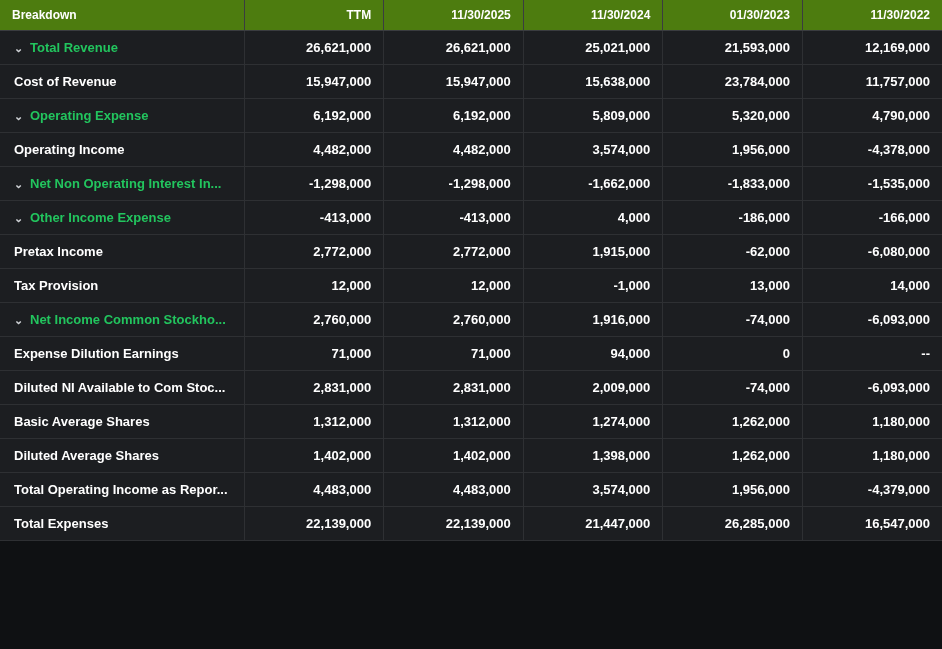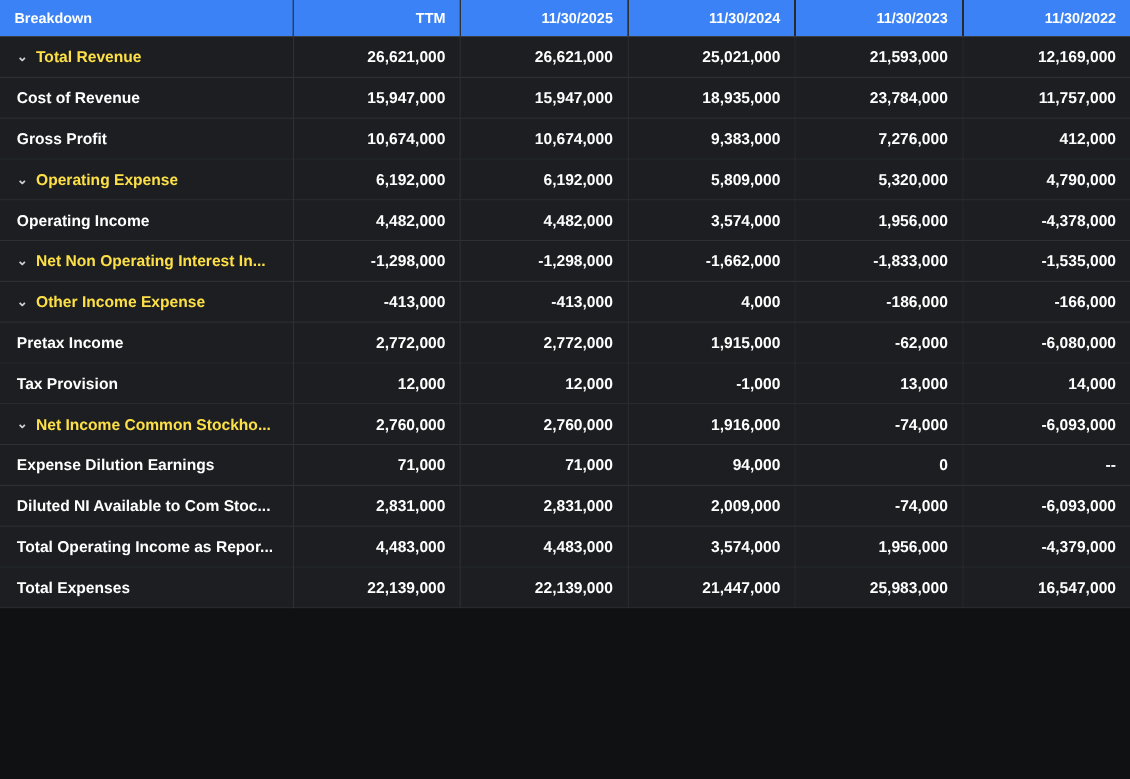--- a/index.html
+++ b/index.html
@@ -16,21 +16,21 @@
   }
   #financials-table {
     width: 942px;
     border-collapse: collapse;
     table-layout: fixed;
   }
   #financials-table col.col-breakdown { width: 244px; }
   #financials-table col.col-val { width: 139.5px; }
 
   #financials-table thead th {
-    background: #3b82f6;
+    background: #4d7c0f;
     color: #ffffff;
     font-size: 12px;
     font-weight: bold;
     padding: 8px 12px 8px 12px;
     height: 17px;
     border-bottom: 1px solid #3a3c40;
     border-right: 1px solid #3a3c40;
     text-align: right;
     vertical-align: middle;
     box-sizing: border-box;
@@ -84,21 +84,21 @@
     position: relative;
     top: 1px;
   }
   .chev.empty { width: 0px; min-width: 0px; }
   .row-label {
     overflow: hidden;
     text-overflow: ellipsis;
     white-space: nowrap;
   }
   .label-expandable {
-    color: #fde047;
+    color: #22c55e;
     text-align: right;
   }
   tbody tr:last-child td {
     border-bottom: 1px solid #2e3033;
   }
   .filler {
     height: 10px;
     background: #0f1113;
   }
 </style>
@@ -113,21 +113,21 @@
     <col class="col-val">
     <col class="col-val">
     <col class="col-val">
   </colgroup>
   <thead>
     <tr>
       <th class="th-breakdown">Breakdown</th>
       <th>TTM</th>
       <th>11/30/2025</th>
       <th>11/30/2024</th>
-      <th>11/30/2023</th>
+      <th>01/30/2023</th>
       <th>11/30/2022</th>
     </tr>
   </thead>
   <tbody id="table-body">
       <tr>
         <td class="td-breakdown">
           <div class="row-label-wrap">
             <span class="chev">⌄</span>
             <span class="row-label label-expandable">Total Revenue</span>
           </div>
@@ -140,36 +140,23 @@
       </tr>
       <tr>
         <td class="td-breakdown">
           <div class="row-label-wrap">
             <span class="chev empty"></span>
             <span class="row-label">Cost of Revenue</span>
           </div>
         </td>
         <td>15,947,000</td>
         <td>15,947,000</td>
-        <td>18,935,000</td>
+        <td>15,638,000</td>
         <td>23,784,000</td>
         <td>11,757,000</td>
-      </tr>
-      <tr>
-        <td class="td-breakdown">
-          <div class="row-label-wrap">
-            <span class="chev empty"></span>
-            <span class="row-label">Gross Profit</span>
-          </div>
-        </td>
-        <td>10,674,000</td>
-        <td>10,674,000</td>
-        <td>9,383,000</td>
-        <td>7,276,000</td>
-        <td>412,000</td>
       </tr>
       <tr>
         <td class="td-breakdown">
           <div class="row-label-wrap">
             <span class="chev">⌄</span>
             <span class="row-label label-expandable">Operating Expense</span>
           </div>
         </td>
         <td>6,192,000</td>
         <td>6,192,000</td>
@@ -278,37 +265,63 @@
         <td>2,831,000</td>
         <td>2,831,000</td>
         <td>2,009,000</td>
         <td>-74,000</td>
         <td>-6,093,000</td>
       </tr>
       <tr>
         <td class="td-breakdown">
           <div class="row-label-wrap">
             <span class="chev empty"></span>
+            <span class="row-label">Basic Average Shares</span>
+          </div>
+        </td>
+        <td>1,312,000</td>
+        <td>1,312,000</td>
+        <td>1,274,000</td>
+        <td>1,262,000</td>
+        <td>1,180,000</td>
+      </tr>
+      <tr>
+        <td class="td-breakdown">
+          <div class="row-label-wrap">
+            <span class="chev empty"></span>
+            <span class="row-label">Diluted Average Shares</span>
+          </div>
+        </td>
+        <td>1,402,000</td>
+        <td>1,402,000</td>
+        <td>1,398,000</td>
+        <td>1,262,000</td>
+        <td>1,180,000</td>
+      </tr>
+      <tr>
+        <td class="td-breakdown">
+          <div class="row-label-wrap">
+            <span class="chev empty"></span>
             <span class="row-label">Total Operating Income as Repor...</span>
           </div>
         </td>
         <td>4,483,000</td>
         <td>4,483,000</td>
         <td>3,574,000</td>
         <td>1,956,000</td>
         <td>-4,379,000</td>
       </tr>
       <tr>
         <td class="td-breakdown">
           <div class="row-label-wrap">
             <span class="chev empty"></span>
             <span class="row-label">Total Expenses</span>
           </div>
         </td>
         <td>22,139,000</td>
         <td>22,139,000</td>
         <td>21,447,000</td>
-        <td>25,983,000</td>
+        <td>26,285,000</td>
         <td>16,547,000</td>
       </tr>
     </tbody>
 </table>
 <div class="filler"></div>
 
 </body></html>

